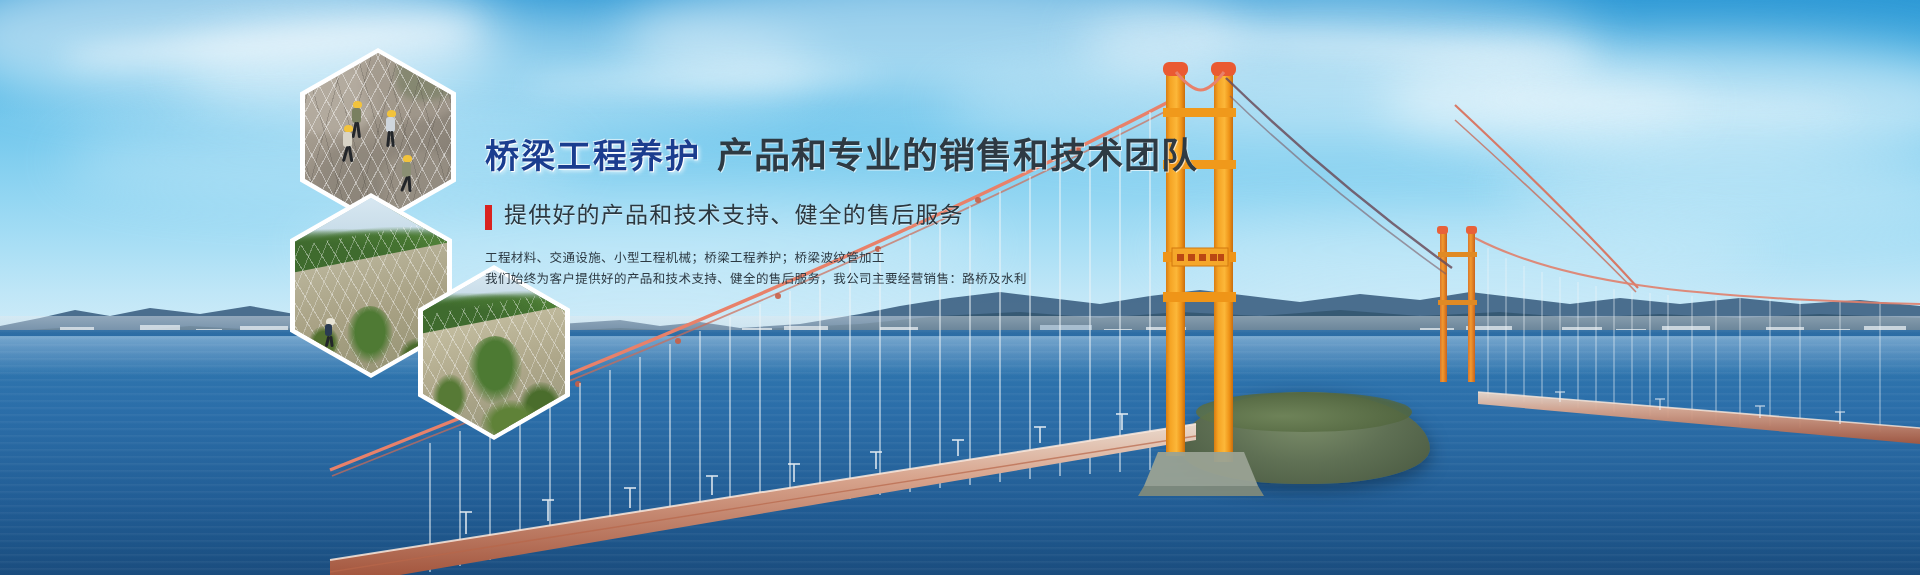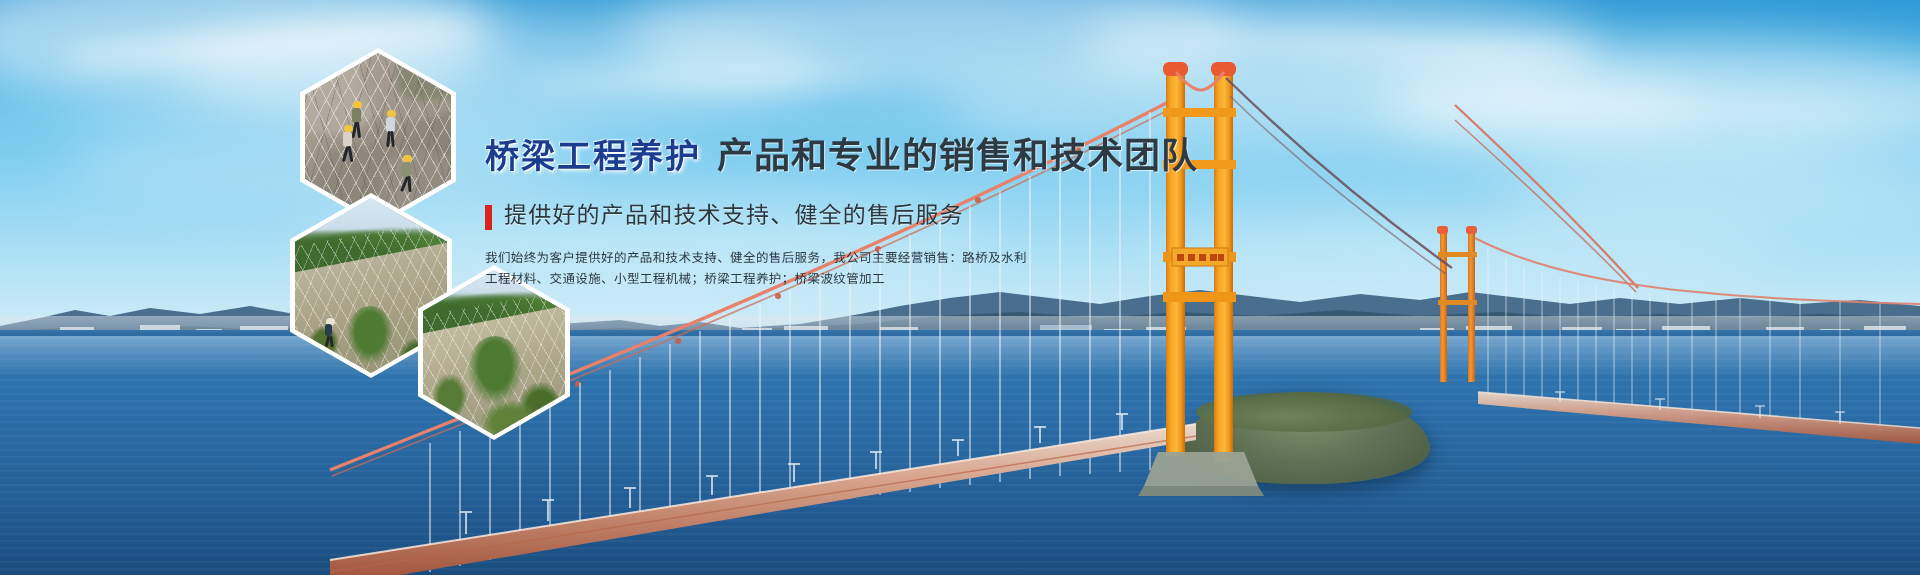--- a/index.html
+++ b/index.html
@@ -538,19 +538,19 @@
       <span class="hl-main">桥梁工程养护</span>
       <span class="hl-sub">产品和专业的销售和技术团队</span>
     </div>
 
     <div class="subline">
       <span class="redbar"></span>
       <span class="subline-text">提供好的产品和技术支持、健全的售后服务</span>
     </div>
 
     <div class="body">
+      <div>工程材料、交通设施、小型工程机械；桥梁工程养护；桥梁波纹管加工</div>
       <div>我们始终为客户提供好的产品和技术支持、健全的售后服务，我公司主要经营销售：路桥及水利</div>
-      <div>工程材料、交通设施、小型工程机械；桥梁工程养护；桥梁波纹管加工</div>
     </div>
 
   </div>
 
 </div>
 
 </body></html>

